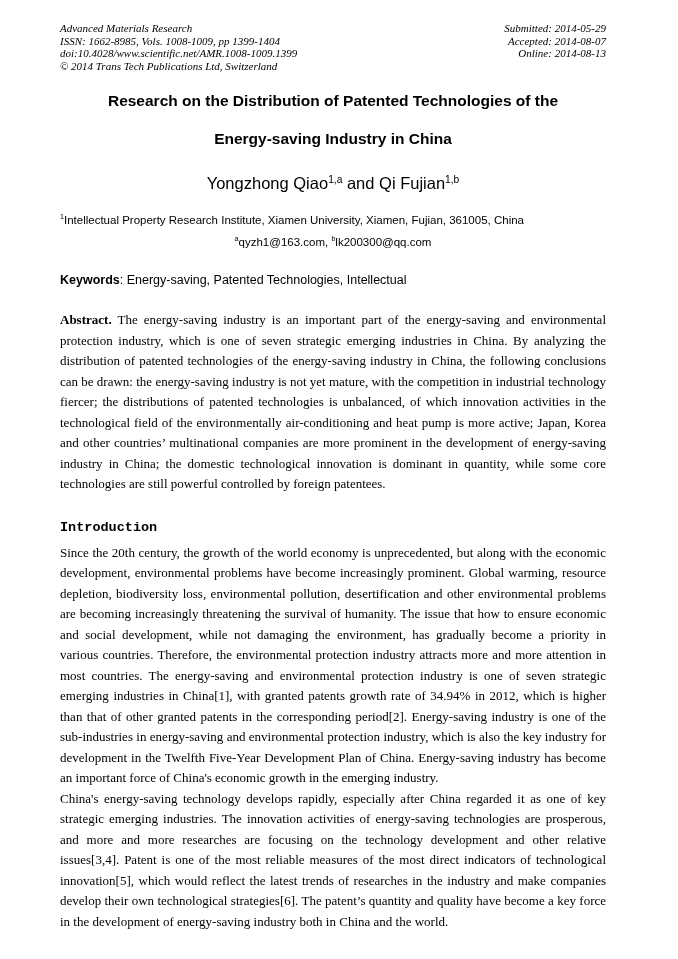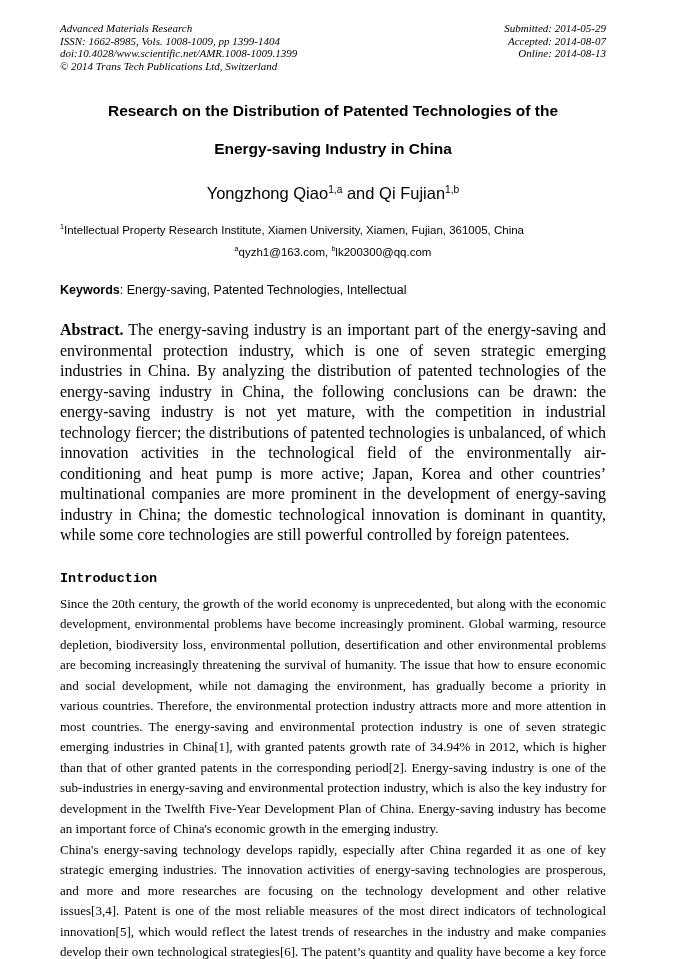--- a/index.html
+++ b/index.html
@@ -29,21 +29,21 @@
   }
   .journal-header .left-block div,
   .journal-header .right-block div {
     white-space: nowrap;
   }
   .journal-header .right-block {
     text-align: right;
   }
   
   .paper-title {
-    margin-top: 29px;
+    margin-top: 19px;
     text-align: center;
     font-family: "Liberation Sans", "DejaVu Sans", sans-serif;
     font-weight: bold;
     font-size: 15.5px;
     line-height: 20px;
     color: #000000;
   }
   .paper-title .title-line2 {
     margin-top: 18px;
   }
@@ -81,21 +81,21 @@
     font-size: 12.5px;
     color: #000000;
   }
   .keywords-line .kw-label {
     font-weight: bold;
   }
   
   .abstract-para {
     margin: 23px 0 0 0;
     font-family: "Liberation Serif", "DejaVu Serif", serif;
-    font-size: 16px;
+    font-size: 13px;
     line-height: 20.5px;
     text-align: justify;
     color: #000000;
   }
   .abstract-para .abs-label {
     font-weight: bold;
   }
   .section-heading {
     margin-top: 25px;
     font-family: Liberation Mono, monospace;

